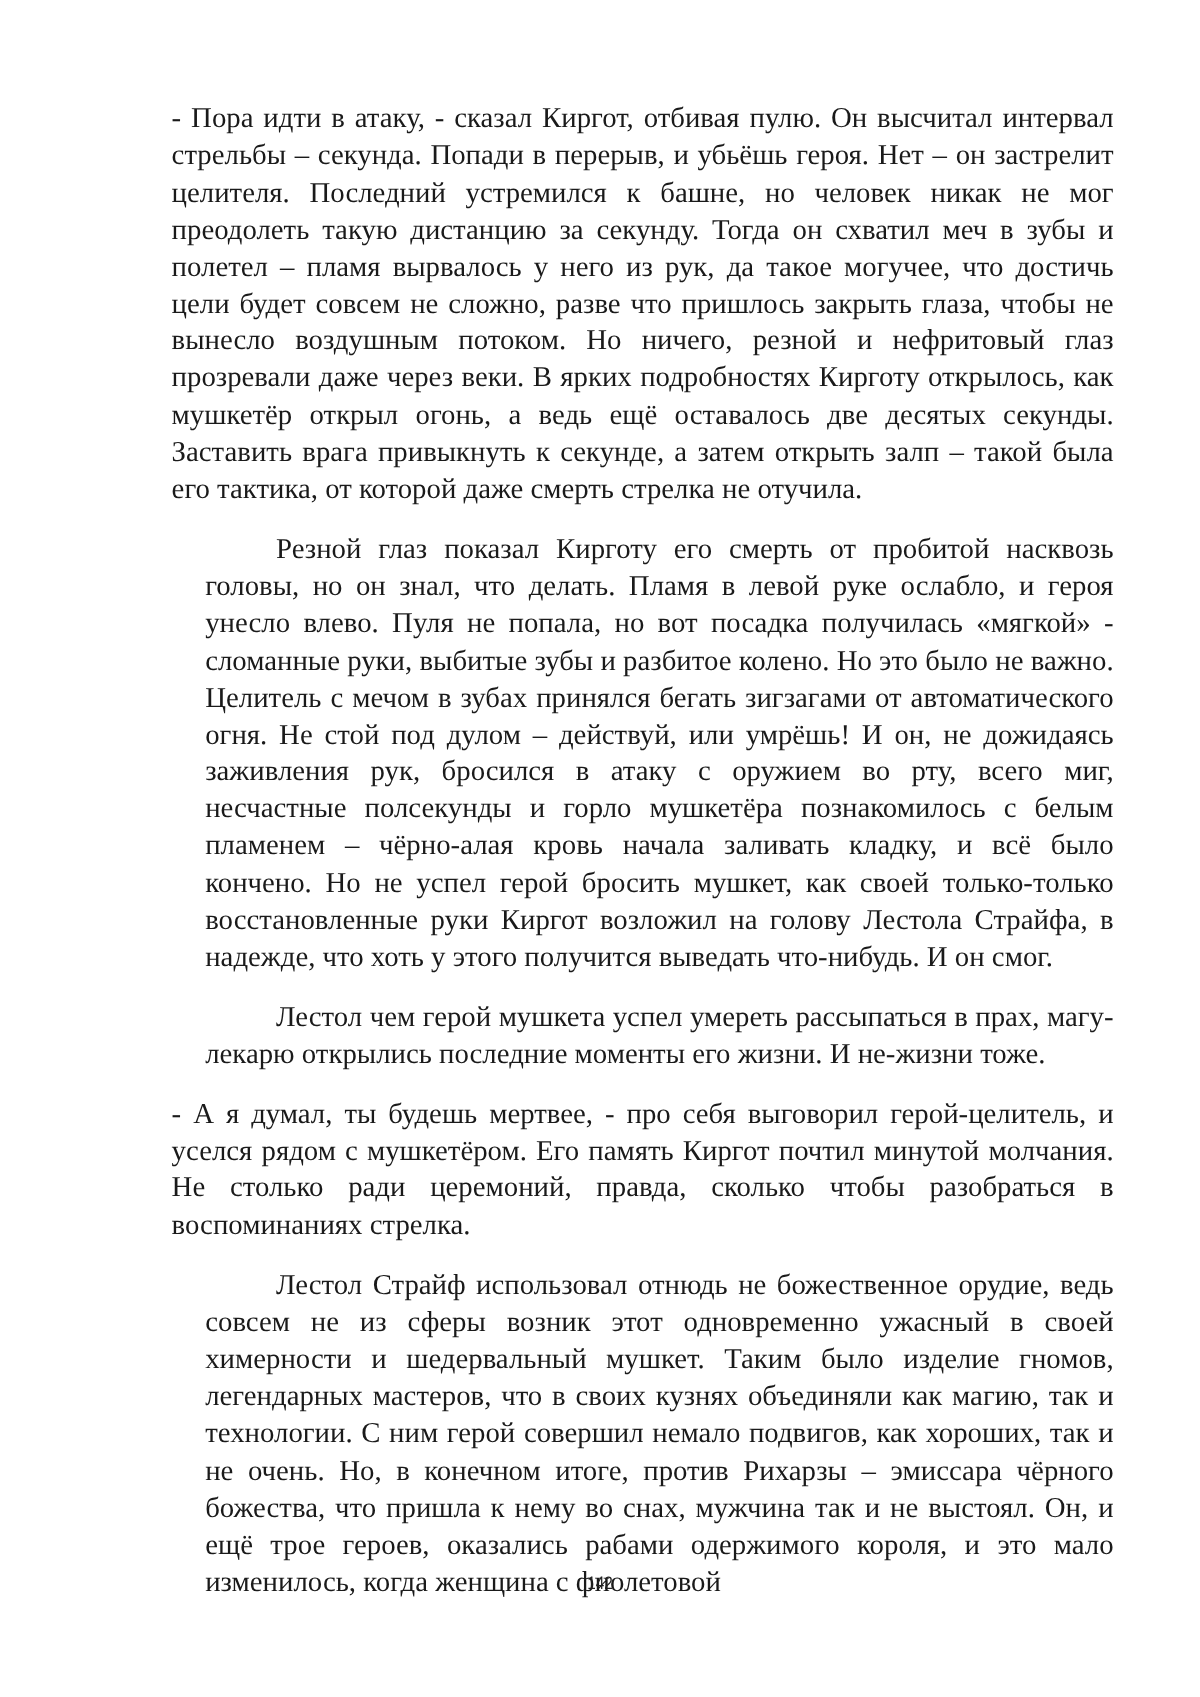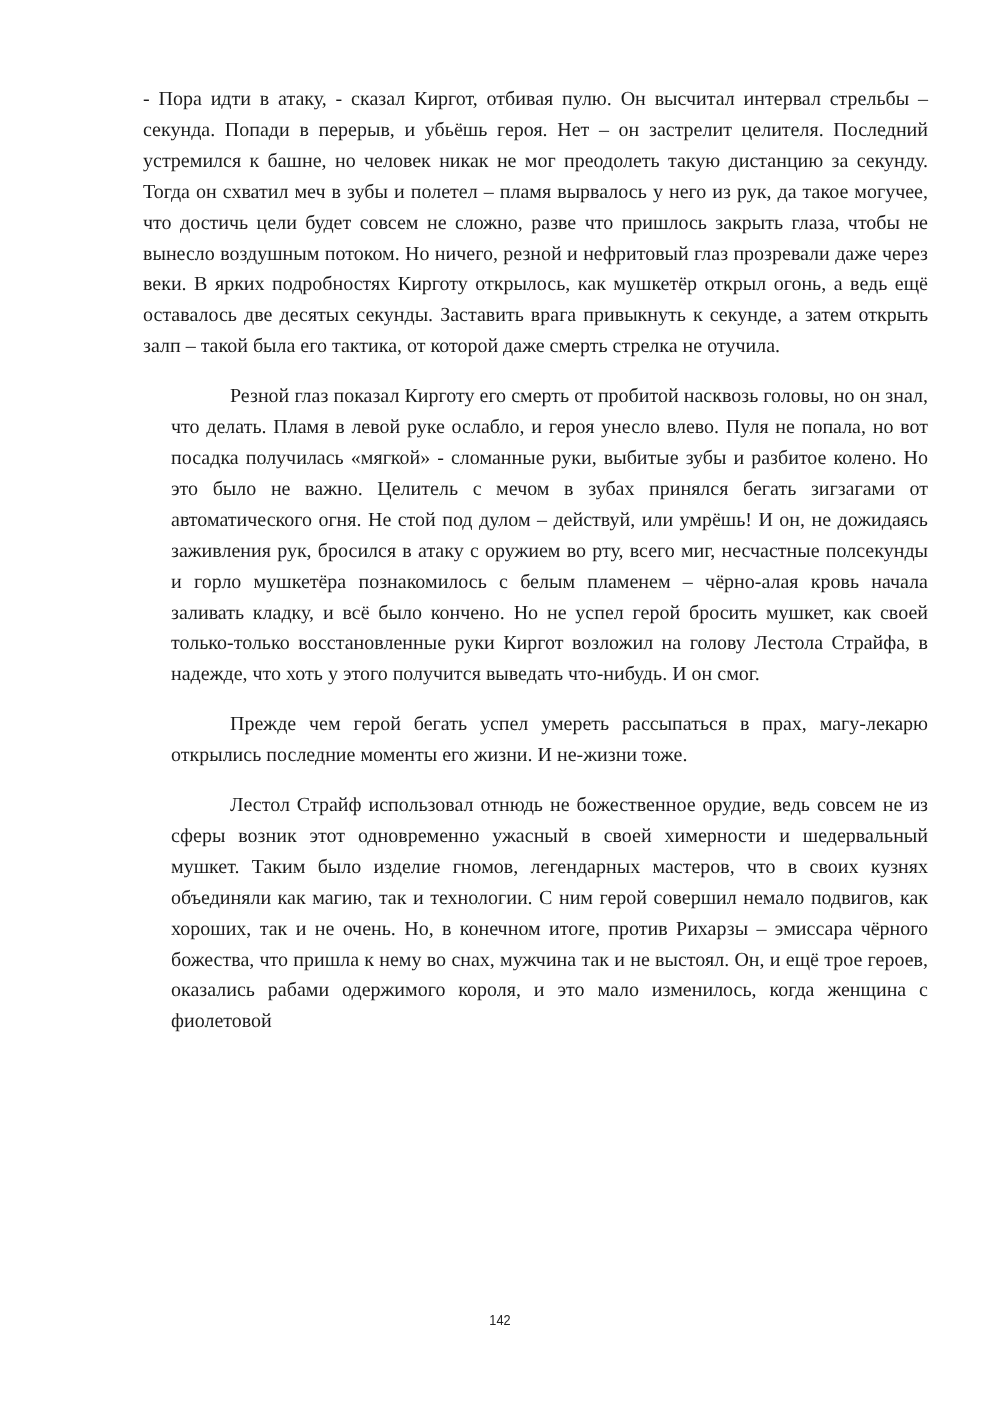--- a/index.html
+++ b/index.html
@@ -12,21 +12,21 @@
       height: 1414px;
       position: relative;
       overflow: hidden;
     }
     .page {
       position: absolute;
       left: 143px;
       top: 84px;
       width: 785px;
       font-family: "Liberation Serif", serif;
-      font-size: 20px;
+      font-size: 24px;
       line-height: 30.9px;
       color: #1a1a1a;
       text-align: justify;
       text-rendering: geometricPrecision;
     }
     .para {
       margin: 0 0 19px 0;
       text-indent: 0;
     }
     .para.indent {
@@ -44,17 +44,18 @@
       color: #222;
       transform: scaleX(0.85);
     }
   </style>
 </head>
 <body>
 
 <div class="page">
   <p class="para">- Пора идти в атаку, - сказал Киргот, отбивая пулю. Он высчитал интервал стрельбы – секунда. Попади в перерыв, и убьёшь героя. Нет – он застрелит целителя. Последний устремился к башне, но человек никак не мог преодолеть такую дистанцию за секунду. Тогда он схватил меч в зубы и полетел – пламя вырвалось у него из рук, да такое могучее, что достичь цели будет совсем не сложно, разве что пришлось закрыть глаза, чтобы не вынесло воздушным потоком. Но ничего, резной и нефритовый глаз прозревали даже через веки. В ярких подробностях Кирготу открылось, как мушкетёр открыл огонь, а ведь ещё оставалось две десятых секунды. Заставить врага привыкнуть к секунде, а затем открыть залп – такой была его тактика, от которой даже смерть стрелка не отучила.</p>
   <p class="para indent">Резной глаз показал Кирготу его смерть от пробитой насквозь головы, но он знал, что делать. Пламя в левой руке ослабло, и героя унесло влево. Пуля не попала, но вот посадка получилась «мягкой» - сломанные руки, выбитые зубы и разбитое колено. Но это было не важно. Целитель с мечом в зубах принялся бегать зигзагами от автоматического огня. Не стой под дулом – действуй, или умрёшь! И он, не дожидаясь заживления рук, бросился в атаку с оружием во рту, всего миг, несчастные полсекунды и горло мушкетёра познакомилось с белым пламенем – чёрно-алая кровь начала заливать кладку, и всё было кончено. Но не успел герой бросить мушкет, как своей только-только восстановленные руки Киргот возложил на голову Лестола Страйфа, в надежде, что хоть у этого получится выведать что-нибудь. И он смог.</p>
-  <p class="para indent">Прежде чем герой бегать успел умереть рассыпаться в прах, магу-лекарю открылись последние моменты его жизни. И не-жизни тоже.</p>
+  <p class="para indent">Лестол чем герой мушкета успел умереть рассыпаться в прах, магу-лекарю открылись последние моменты его жизни. И не-жизни тоже.</p>
+  <p class="para">- А я думал, ты будешь мертвее, - про себя выговорил герой-целитель, и уселся рядом с мушкетёром. Его память Киргот почтил минутой молчания. Не столько ради церемоний, правда, сколько чтобы разобраться в воспоминаниях стрелка.</p>
   <p class="para indent">Лестол Страйф использовал отнюдь не божественное орудие, ведь совсем не из сферы возник этот одновременно ужасный в своей химерности и шедервальный мушкет. Таким было изделие гномов, легендарных мастеров, что в своих кузнях объединяли как магию, так и технологии. С ним герой совершил немало подвигов, как хороших, так и не очень. Но, в конечном итоге, против Рихарзы – эмиссара чёрного божества, что пришла к нему во снах, мужчина так и не выстоял. Он, и ещё трое героев, оказались рабами одержимого короля, и это мало изменилось, когда женщина с фиолетовой</p>
 </div>
 
 <div class="page-number">142</div>
 
 </body></html>

